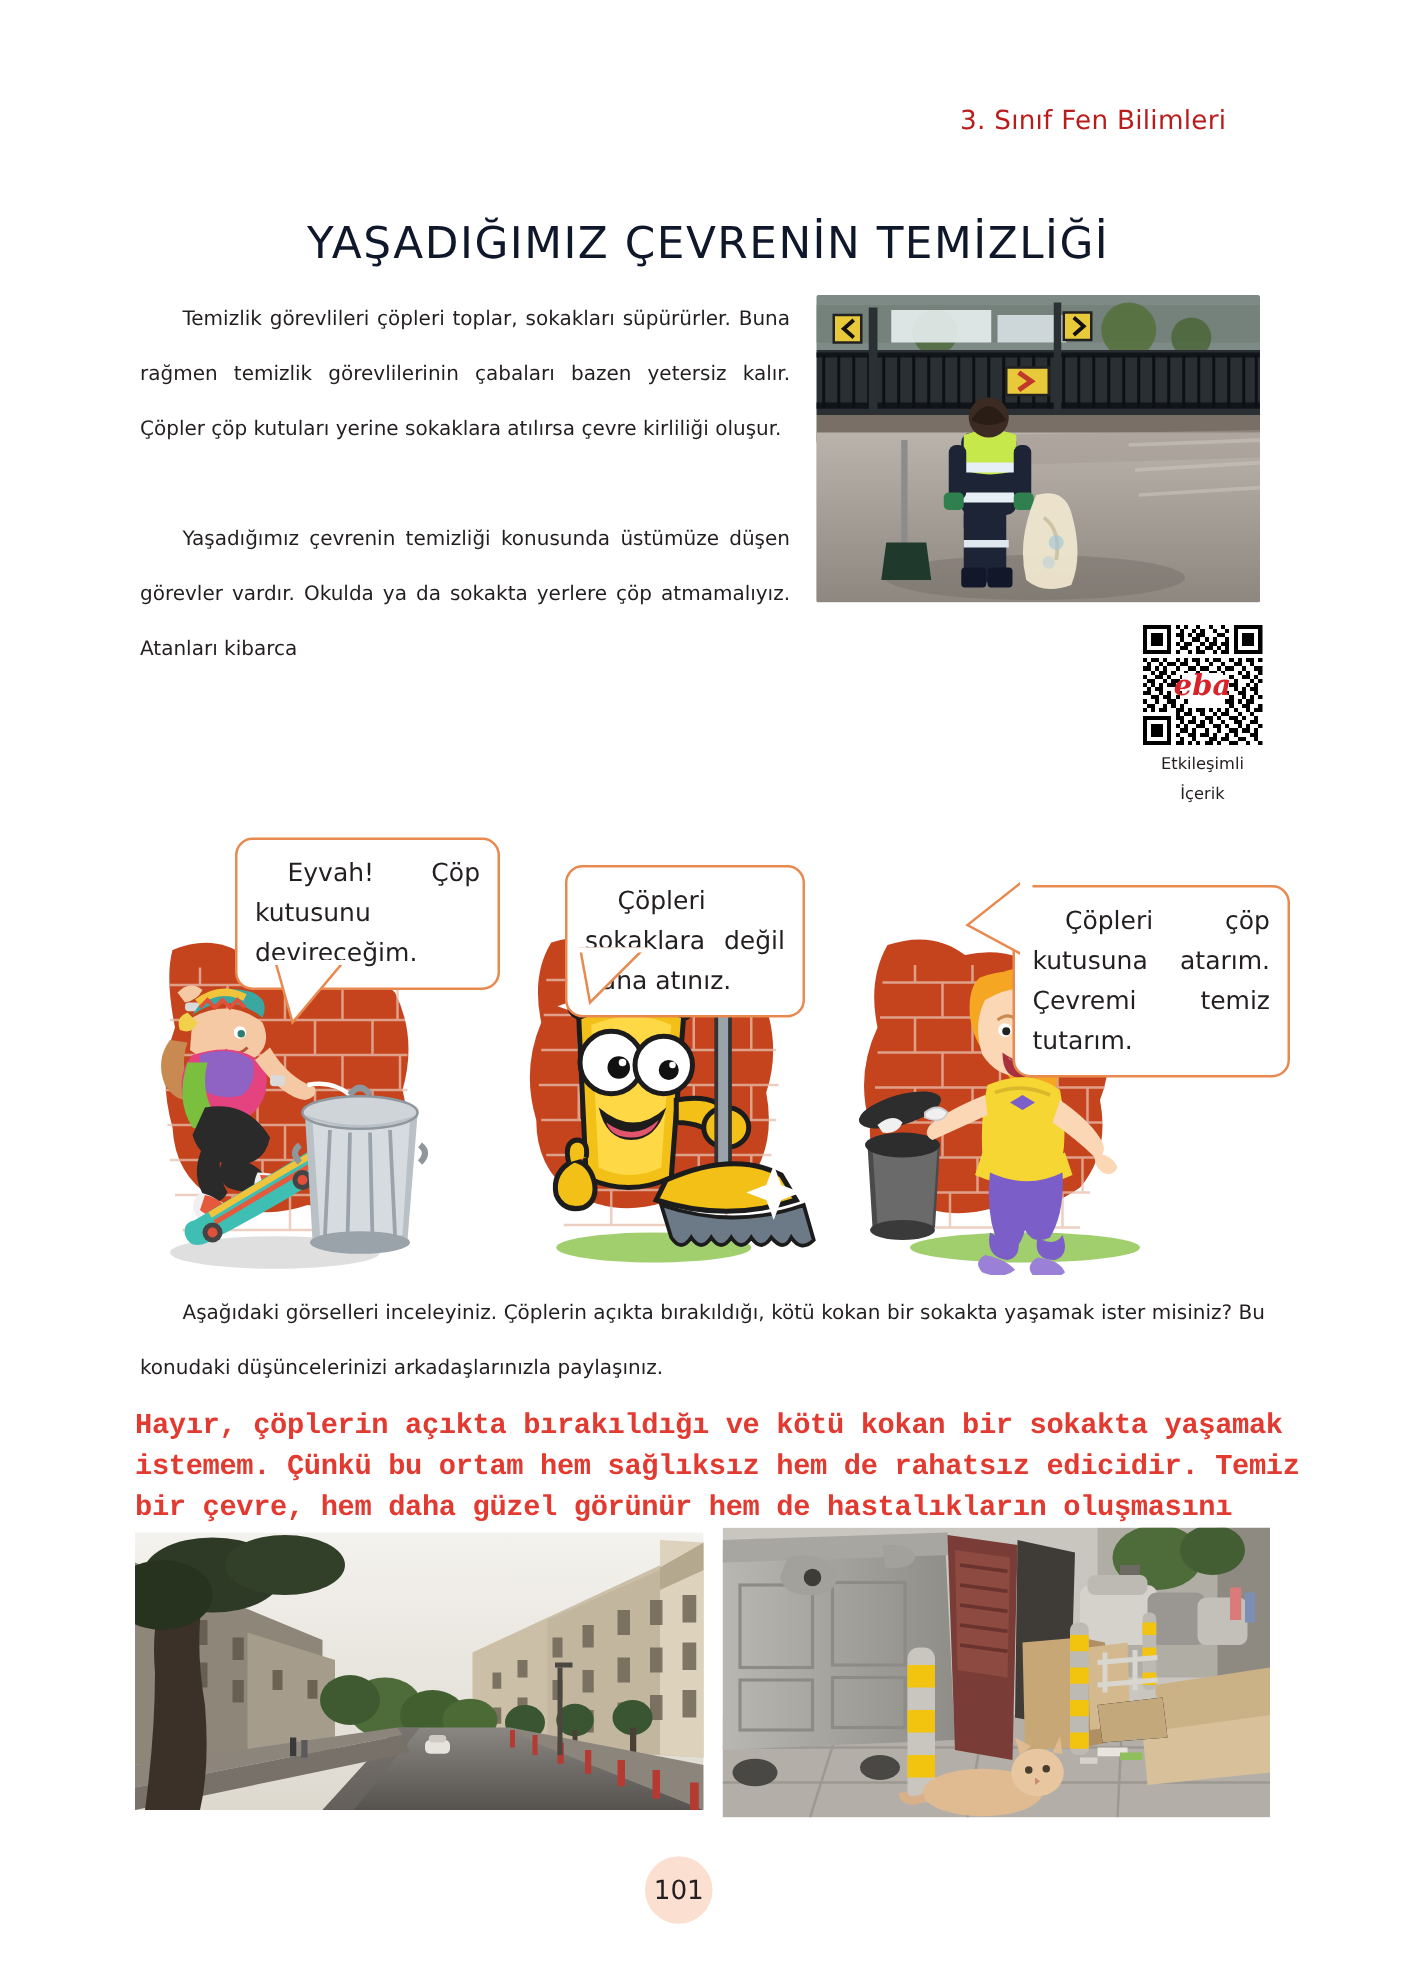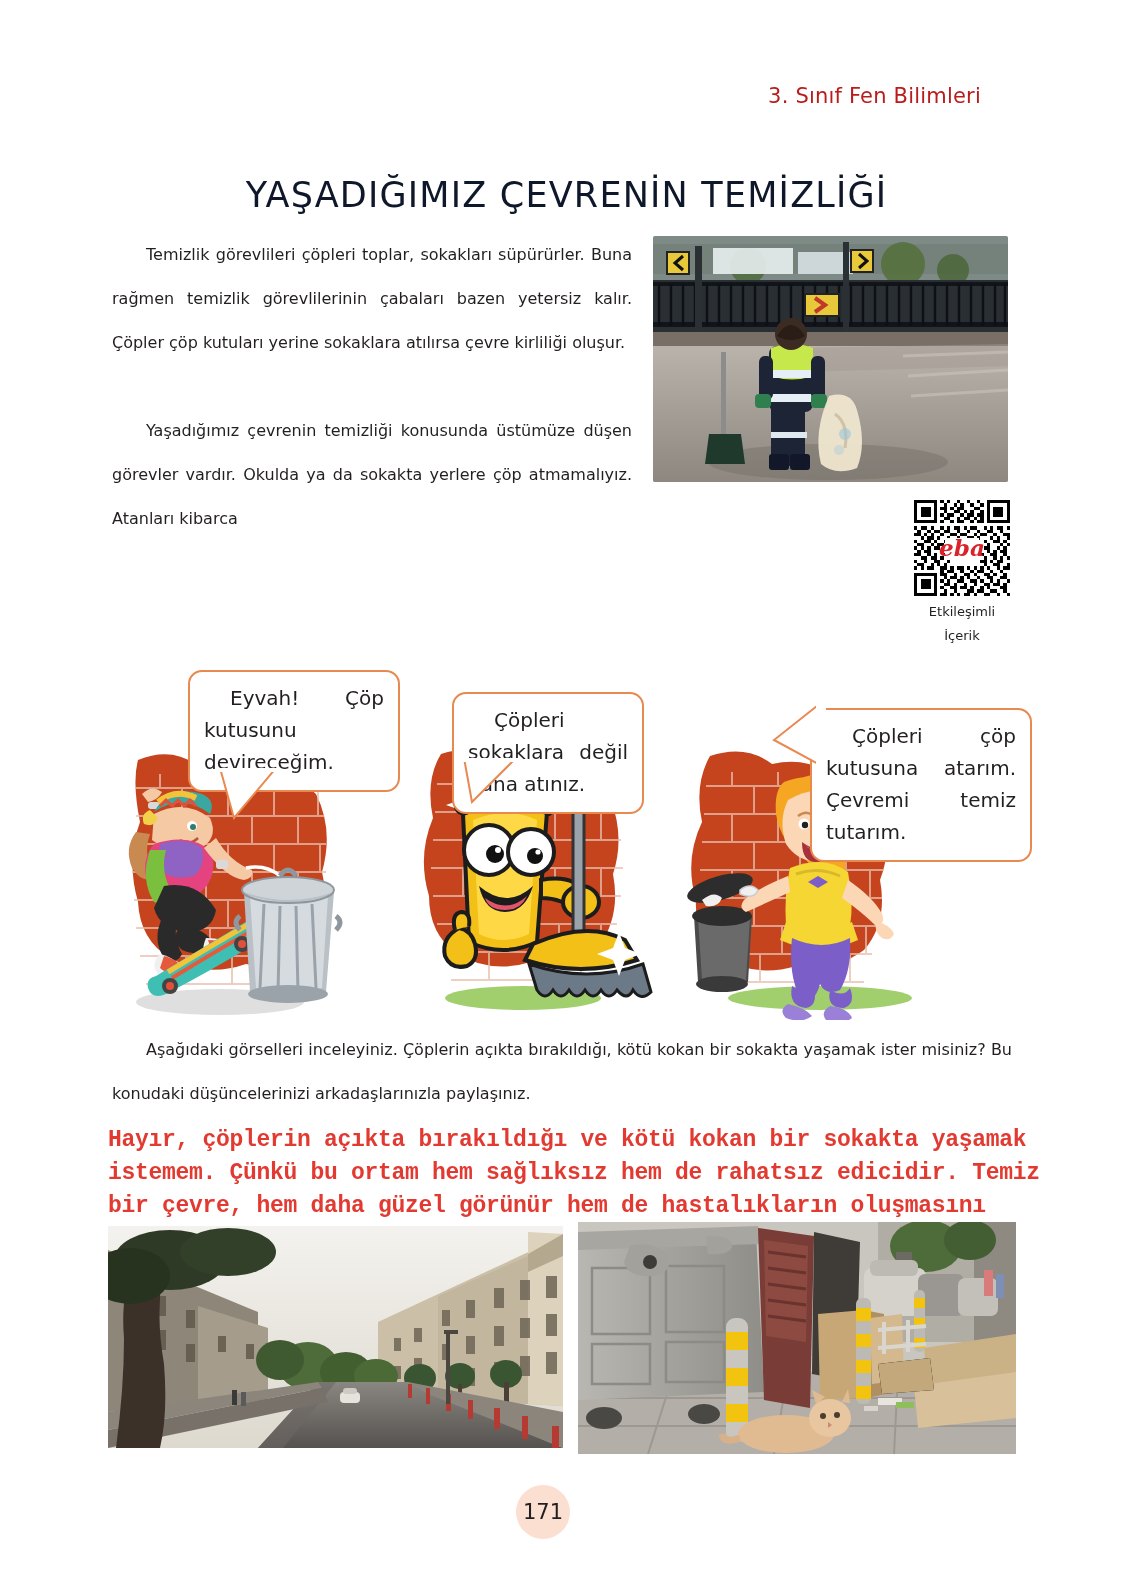--- a/index.html
+++ b/index.html
@@ -762,15 +762,15 @@
         <circle cx="259" cy="193" r="3" fill="#4a3d2e"></circle>
         <path d="M250 200 l4 3 l-4 3 Z" fill="#c98a7a"></path>
         <path d="M162 216 q-16 6 -18 -4" stroke="#d8b089" stroke-width="7" fill="none"></path>
       </g>
 
       <rect x="406" y="48" width="9" height="26" fill="#d97b7b"></rect>
       <rect x="418" y="52" width="8" height="24" fill="#7e8fb5"></rect>
     </svg>
   </div>
 
-  <div class="page-num">171</div>
+  <div class="page-num">101</div>
 
 </div>
 
 </body></html>

